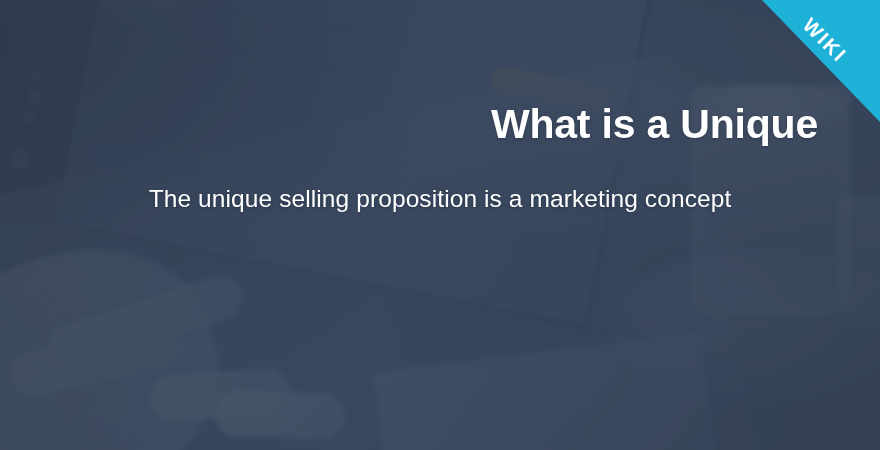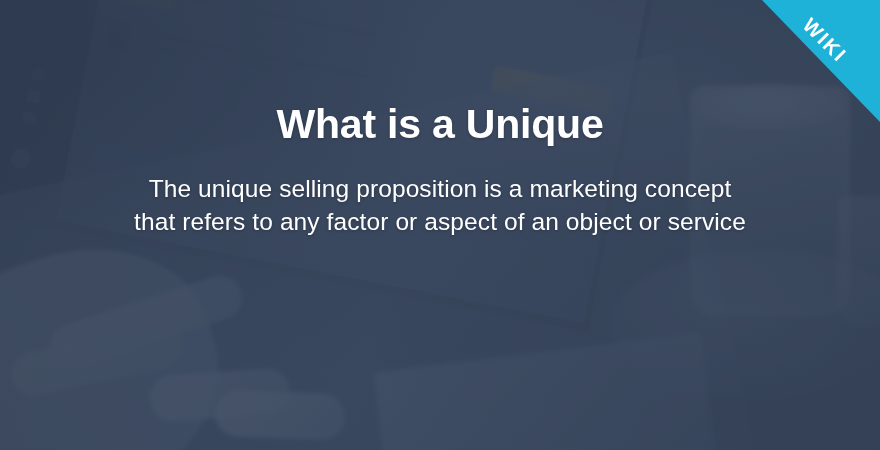--- a/index.html
+++ b/index.html
@@ -261,24 +261,25 @@
     color: #ffffff;
   }
   #title {
     margin: 0;
     padding-top: 101px;
     font-size: 41px;
     font-weight: bold;
     line-height: 1.16;
     letter-spacing: -0.2px;
     text-shadow: 0 1px 3px rgba(10,18,30,.30);
+    text-align: right;
   }
   #title .ln { display: block; }
   #body {
-    margin: 0;
+    margin: 10px;
     padding-top: 23px;
     font-size: 24.5px;
     font-weight: normal;
     line-height: 1.38;
     letter-spacing: 0.1px;
     text-shadow: 0 1px 3px rgba(10,18,30,.30);
   }
   #body .ln { display: block; }
 </style>
 </head>
@@ -352,17 +353,16 @@
     <div class="ribbon-tri"></div>
     <div class="ribbon-text">WIKI</div>
   </div>
 
   <div id="content">
     <h1 id="title">
       <span class="ln">What is a Unique</span>
     </h1>
     <p id="body">
       <span class="ln">The unique selling proposition is a marketing concept</span>
-      <span class="ln">that refers to any factor or aspect of an object or service</span>
     </p>
   </div>
 
 </div>
 
 </body></html>

